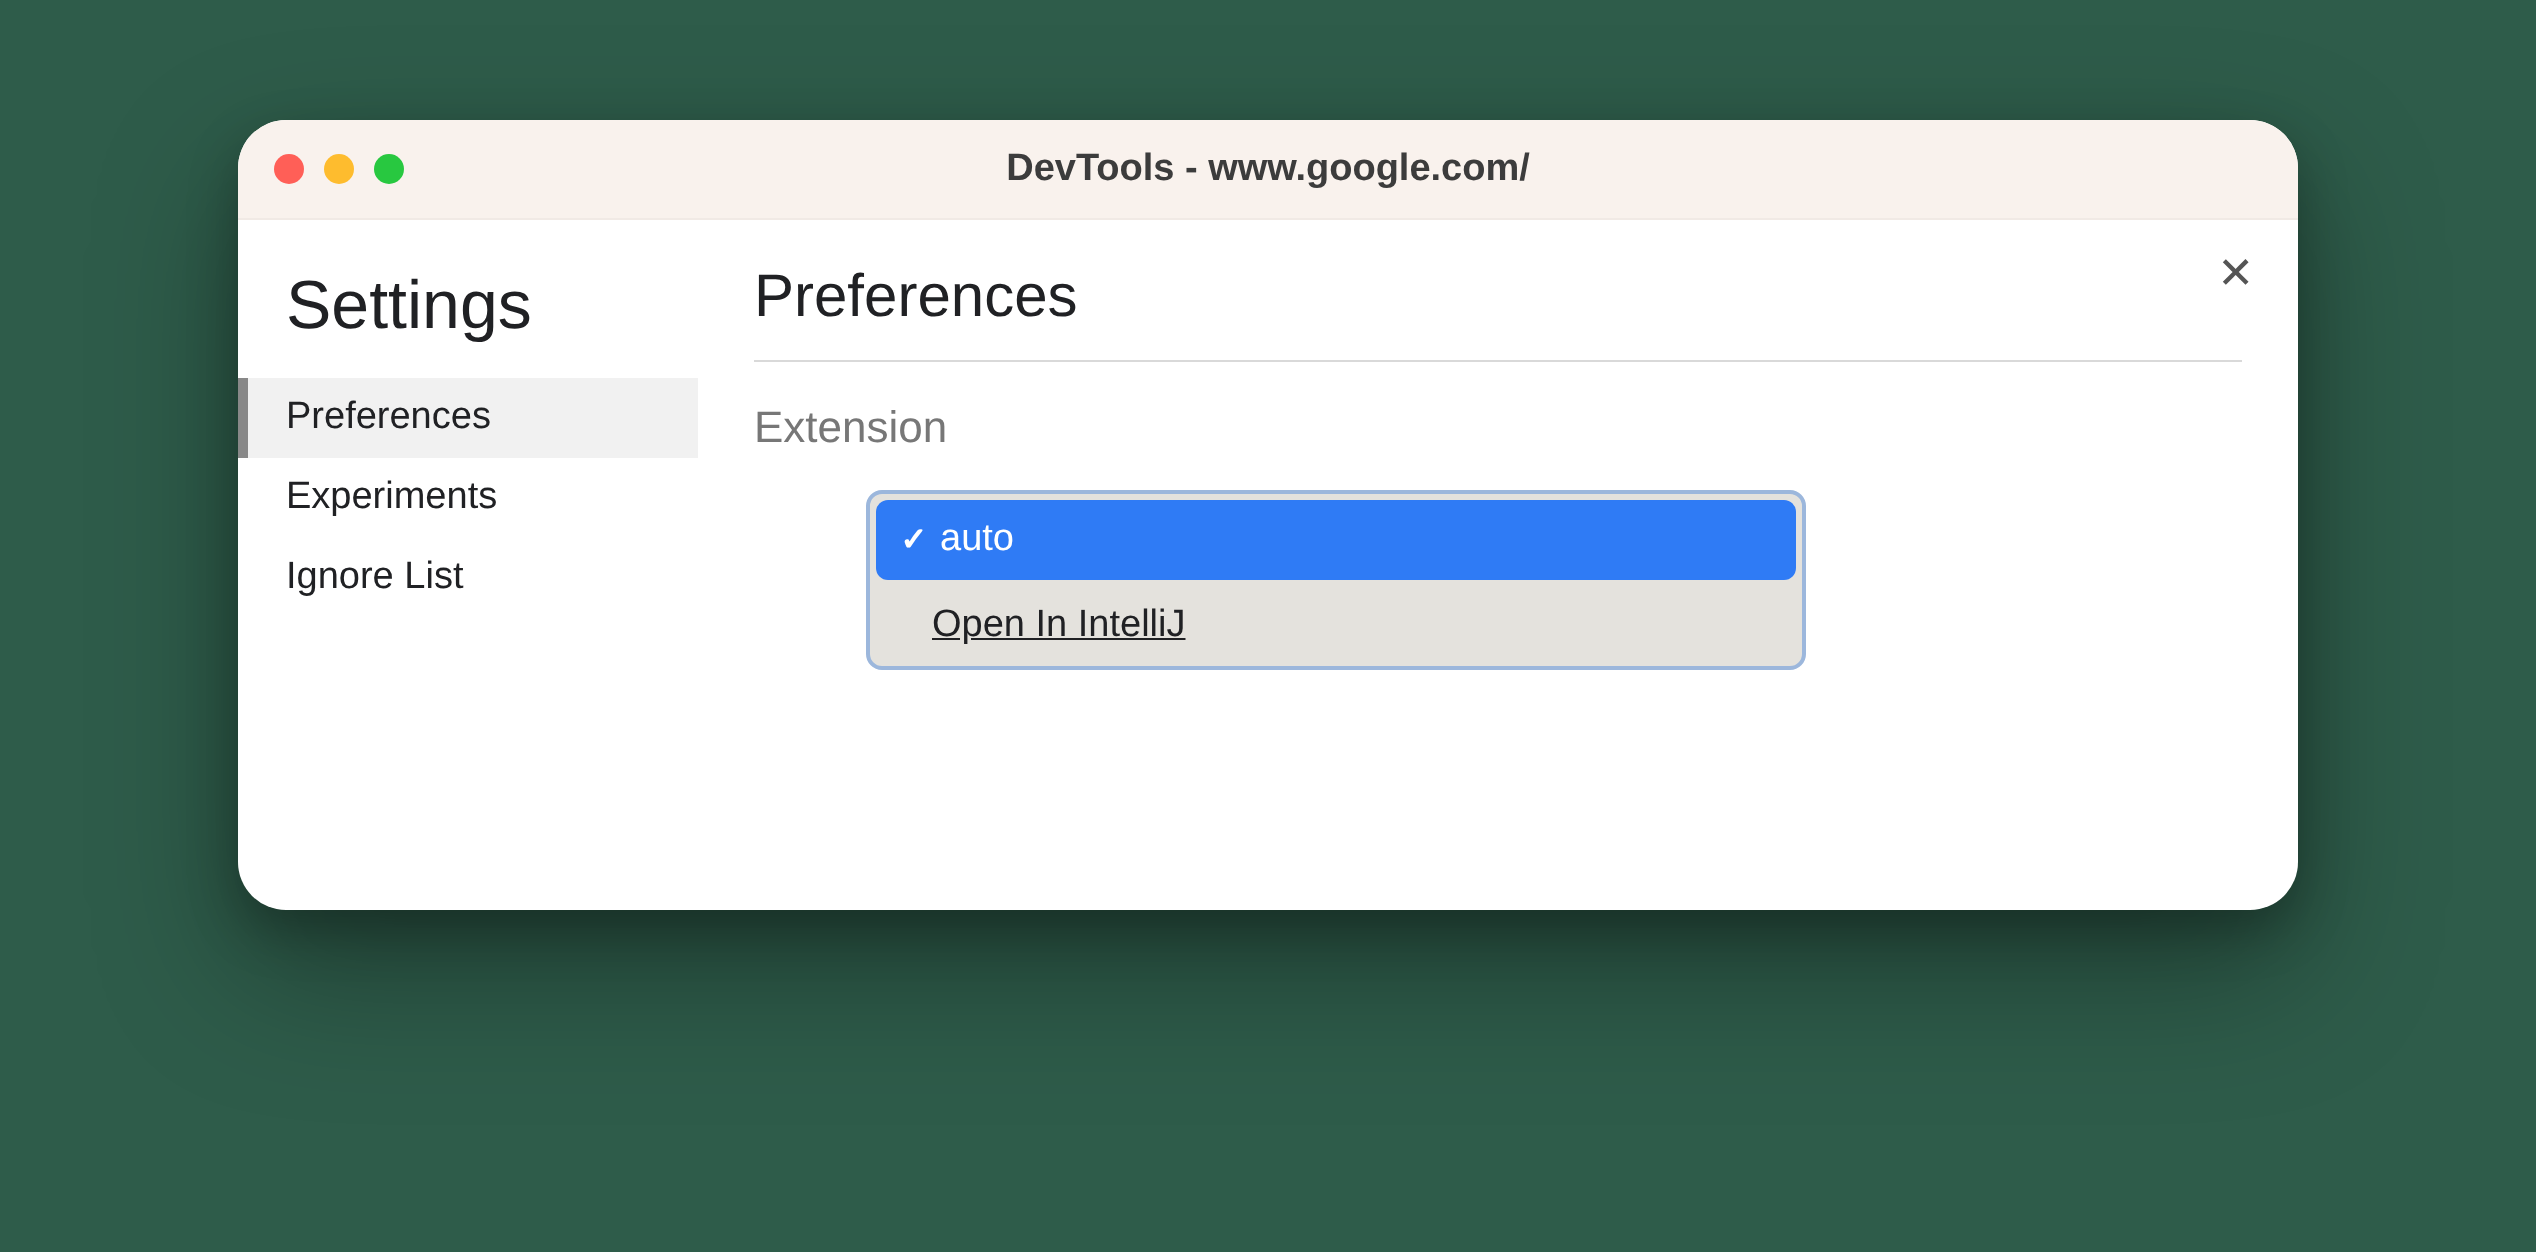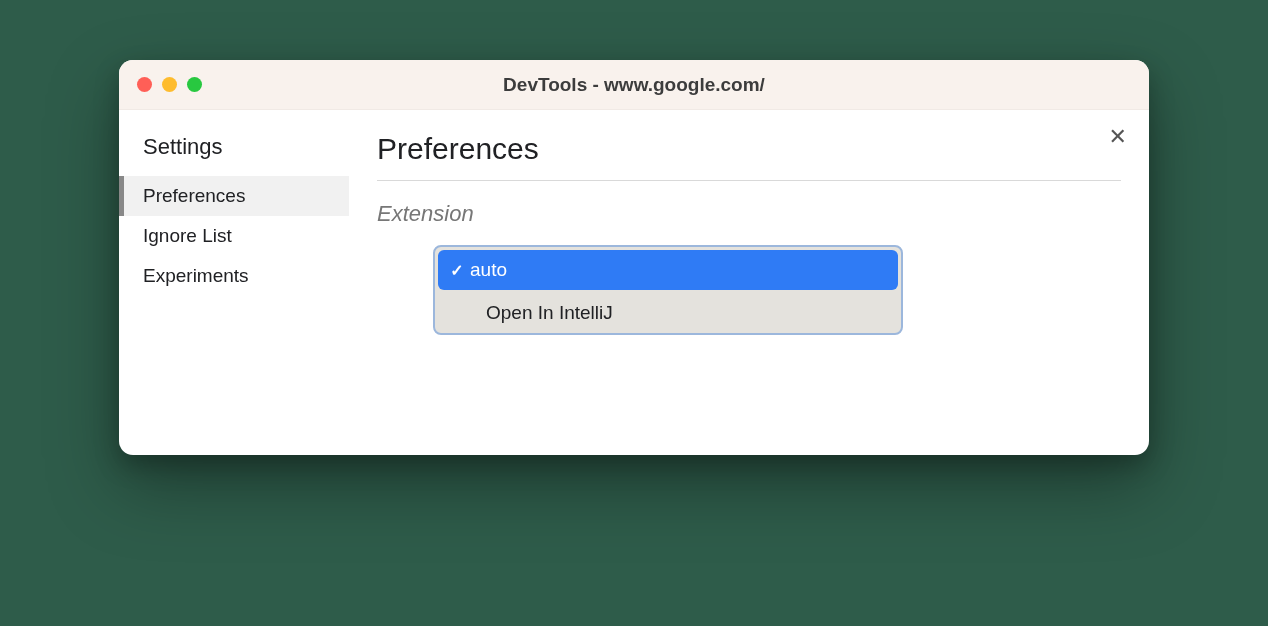--- a/index.html
+++ b/index.html
@@ -12,21 +12,21 @@
       background: #2e5c4a;
       display: flex;
       align-items: flex-start;
       justify-content: center;
       padding: 60px 20px;
       min-height: 626px;
     }
     .window {
       width: 1030px;
       background: #fff;
-      border-radius: 14px;
+      border-radius: 24px;
       box-shadow: 0 30px 70px rgba(0,0,0,0.35), 0 10px 25px rgba(0,0,0,0.25);
       overflow: hidden;
       position: relative;
     }
     .titlebar {
       height: 50px;
       background: #f9f2ed;
       display: flex;
       align-items: center;
       padding: 0 18px;
@@ -67,21 +67,21 @@
       color: #555;
       cursor: pointer;
       line-height: 1;
       font-weight: 400;
     }
     .sidebar {
       width: 230px;
       padding-top: 18px;
     }
     .sidebar-title {
-      font-size: 22px;
+      font-size: 34px;
       font-weight: 400;
       color: #202124;
       padding: 6px 24px 16px 24px;
     }
     .sidebar-item {
       display: block;
       padding: 9px 24px;
       font-size: 19px;
       color: #202124;
       cursor: pointer;
@@ -109,21 +109,20 @@
       color: #202124;
       padding-bottom: 14px;
       border-bottom: 1px solid #d9d9d9;
     }
     .section-title {
       font-size: 22px;
       font-weight: 400;
       color: #777;
       margin-top: 20px;
       margin-bottom: 18px;
-      font-style: italic;
     }
     .field-label {
       font-size: 19px;
       color: #202124;
       margin-left: 42px;
       margin-bottom: 8px;
     }
     .dropdown {
       margin-left: 56px;
       width: 470px;
@@ -148,21 +147,22 @@
     }
     .dropdown-option .check {
       width: 26px;
       display: inline-flex;
       justify-content: center;
       font-size: 16px;
       font-weight: 600;
     }
     .dropdown-option:not(.selected) {
       color: #202124;
-      padding-left: 25px;
+      padding-left: 5px;
+      text-decoration: underline;
     }
     .dropdown-option:not(.selected) .check {
       visibility: hidden;
     }
   </style>
 </head>
 <body>
 
 <div class="window">
 
@@ -179,24 +179,24 @@
 
     <div class="close-btn">✕</div>
 
     <div class="sidebar">
       <div class="sidebar-title">Settings</div>
 
       <div class="sidebar-item active">
         <span>Preferences</span>
       </div>
       <div class="sidebar-item">
+        <span>Experiments</span>
+      </div>
+      <div class="sidebar-item">
         <span>Ignore List</span>
-      </div>
-      <div class="sidebar-item">
-        <span>Experiments</span>
       </div>
     </div>
 
     <div class="main">
       <div class="main-title">Preferences</div>
       <div class="section-title">Extension</div>
 
       <div class="dropdown">
         <div class="dropdown-option selected">
           <span class="check">✓</span>

